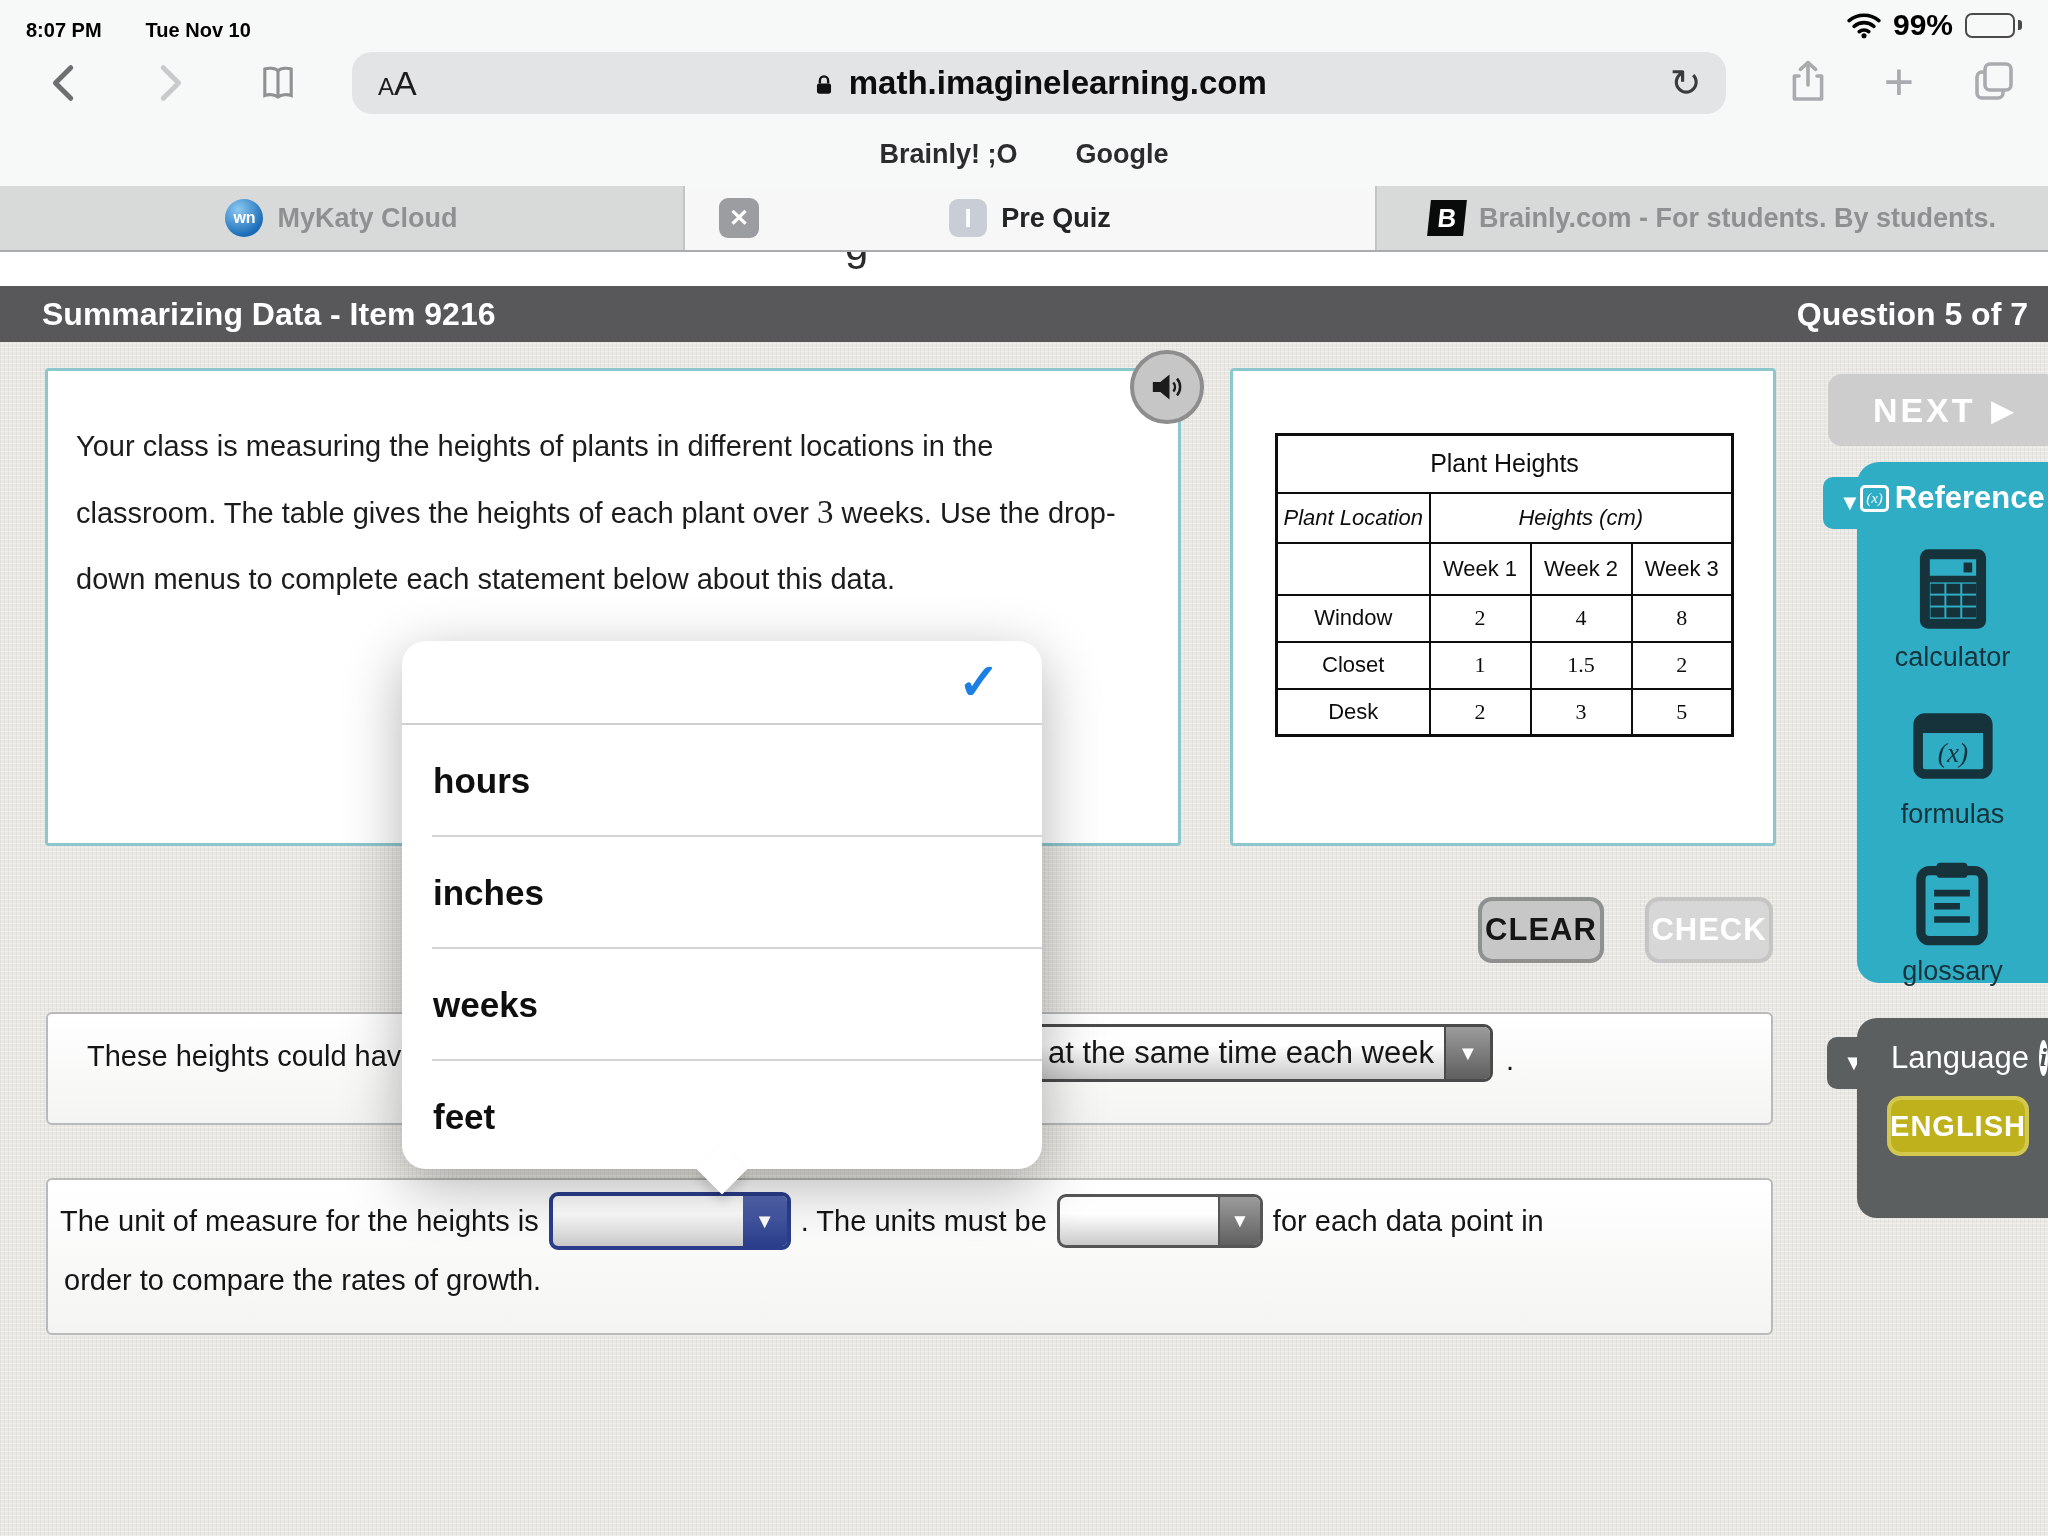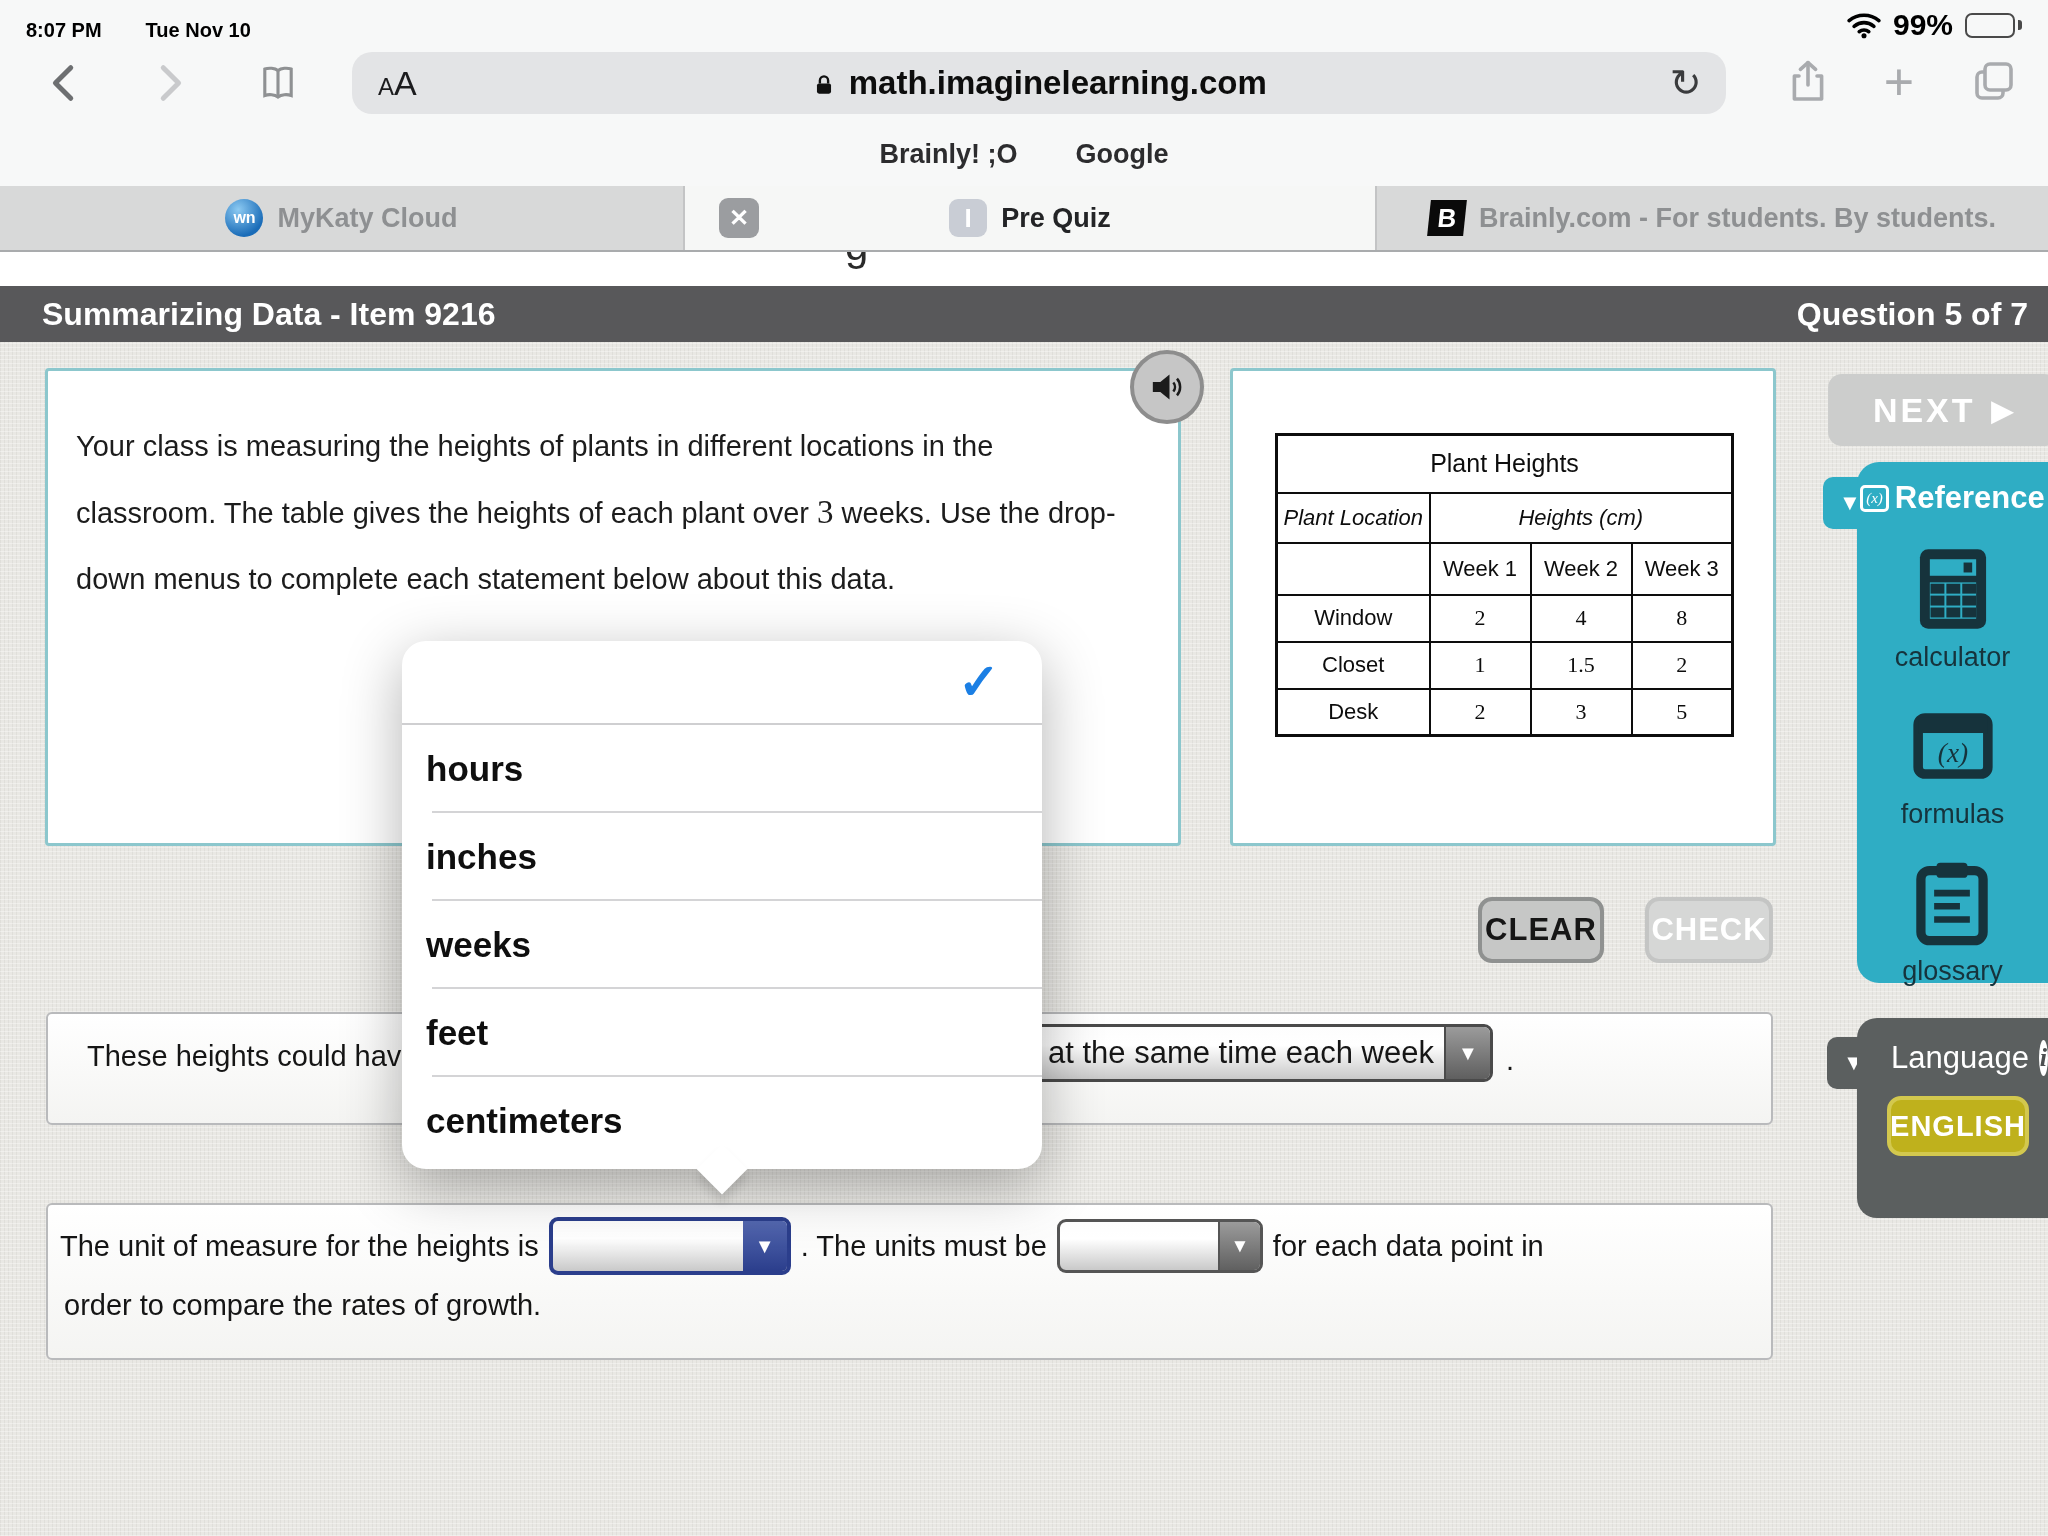--- a/index.html
+++ b/index.html
@@ -88,41 +88,41 @@
 
   .clear-btn, .check-btn { position:absolute; top:555px; height:66px; border-radius:14px; font-weight:700; font-size:31px; letter-spacing:1px; }
   .clear-btn { left:1478px; width:126px; background:#c6c7c6; border:4px solid #8f9190; color:#161616; }
   .check-btn { left:1645px; width:128px; background:#d6d7d6; border:4px solid #c4c5c4; color:#fff; }
 
   
   .stmt { position:absolute; left:46px; width:1727px; background:linear-gradient(#ffffff, #f4f4f2); border:2px solid #b9babc; border-radius:6px; font-size:29px; color:#151515; }
   .stmt-1 { top:670px; height:113px; }
   .stmt1-text { position:absolute; left:15px; top:26px;margin-left:24px; }
   .stmt1-period { position:absolute; left:1458px; top:30px; }
-  .stmt-2 { top:836px; height:157px; padding:10px 0 0 12px;margin-top:25px; }
+  .stmt-2 { top:836px; height:157px; padding:10px 0 0 12px; }
   .stmt2-line1 { display:flex; align-items:center; gap:10px; height:62px; }
   .stmt2-line2 { margin-top:12px; padding-left:4px; }
 
   
   .ui-select { display:inline-flex; align-items:stretch; border-radius:9px; overflow:hidden; background:linear-gradient(#fdfdfd 0%, #ffffff 35%, #c9c9c9 100%); }
   .ui-select .val { flex:1; display:flex; align-items:center; white-space:nowrap; color:#161616; }
   .ui-select .arrow { display:flex; align-items:center; justify-content:center; color:#fff; }
   .sel-week { position:absolute; left:955px; top:10px; width:490px; height:58px; border:3px solid #4a4a4a; }
   .sel-week .val { font-size:31px; padding-left:42px; }
   .sel-week .arrow { width:46px; background:linear-gradient(#9b9b9b, #5f5f5f); font-size:20px; border-left:2px solid #4a4a4a; }
   .sel-unit { width:242px; height:58px; border:4px solid #2b3e8c; }
   .sel-unit .arrow { width:44px; background:linear-gradient(#5468b0, #2b3e8c); font-size:20px; }
   .sel-units2 { width:206px; height:54px; border:3px solid #555; }
   .sel-units2 .arrow { width:42px; background:linear-gradient(#9b9b9b, #606060); font-size:19px; border-left:2px solid #555; }
 
   
   .dropdown-pop { position:absolute; left:402px; top:299px; width:640px; height:528px; background:#fff; border-radius:24px; box-shadow:0 16px 60px rgba(0,0,0,.30); z-index:20; overflow:hidden; }
   .dd-head { height:84px; position:relative; border-bottom:2px solid #cfcfd1; }
   .dd-check { position:absolute; right:42px; top:12px; color:#1b7fe4; font-size:50px; font-weight:700; }
-  .dd-item { height:88px; display:flex; align-items:center; padding-left:24px; font-size:35px; font-weight:700; color:#0f0f0f; position:relative; }
+  .dd-item { height:112px; display:flex; align-items:center; padding-left:31px; font-size:35px; font-weight:700; color:#0f0f0f; position:relative; }
   .dd-item:not(:last-child)::after { content:""; position:absolute; left:30px; right:0; bottom:0; height:2px; background:#d4d4d6; }
   .dd-arrow { position:absolute; left:704px; top:809px; width:36px; height:36px; background:#fff; transform:rotate(45deg); z-index:21; box-shadow:6px 6px 10px rgba(0,0,0,.12); }
 
   
   .lang-tab { left:1827px; top:695px; background:#5b5f5f; }
   .lang-panel { position:absolute; left:1857px; top:676px; width:191px; height:200px; background:#5b5f5f; border-radius:20px 0 0 20px; color:#fff; padding:22px 0 0 34px; }
   .lang-header { font-size:31px; display:flex; gap:10px; align-items:center; }
   .info-badge { width:36px; height:36px; border-radius:50%; background:#fff; color:#4c4f50; font-family:"Liberation Serif", serif; font-weight:700; font-style:italic; font-size:26px; }
   .english-btn { margin-top:20px; margin-left:-4px; width:142px; height:60px; background:#bfb11c; border:4px solid #d3c84e; border-radius:14px; color:#fff; font-weight:700; font-size:29px; letter-spacing:1px; }
 </style>

